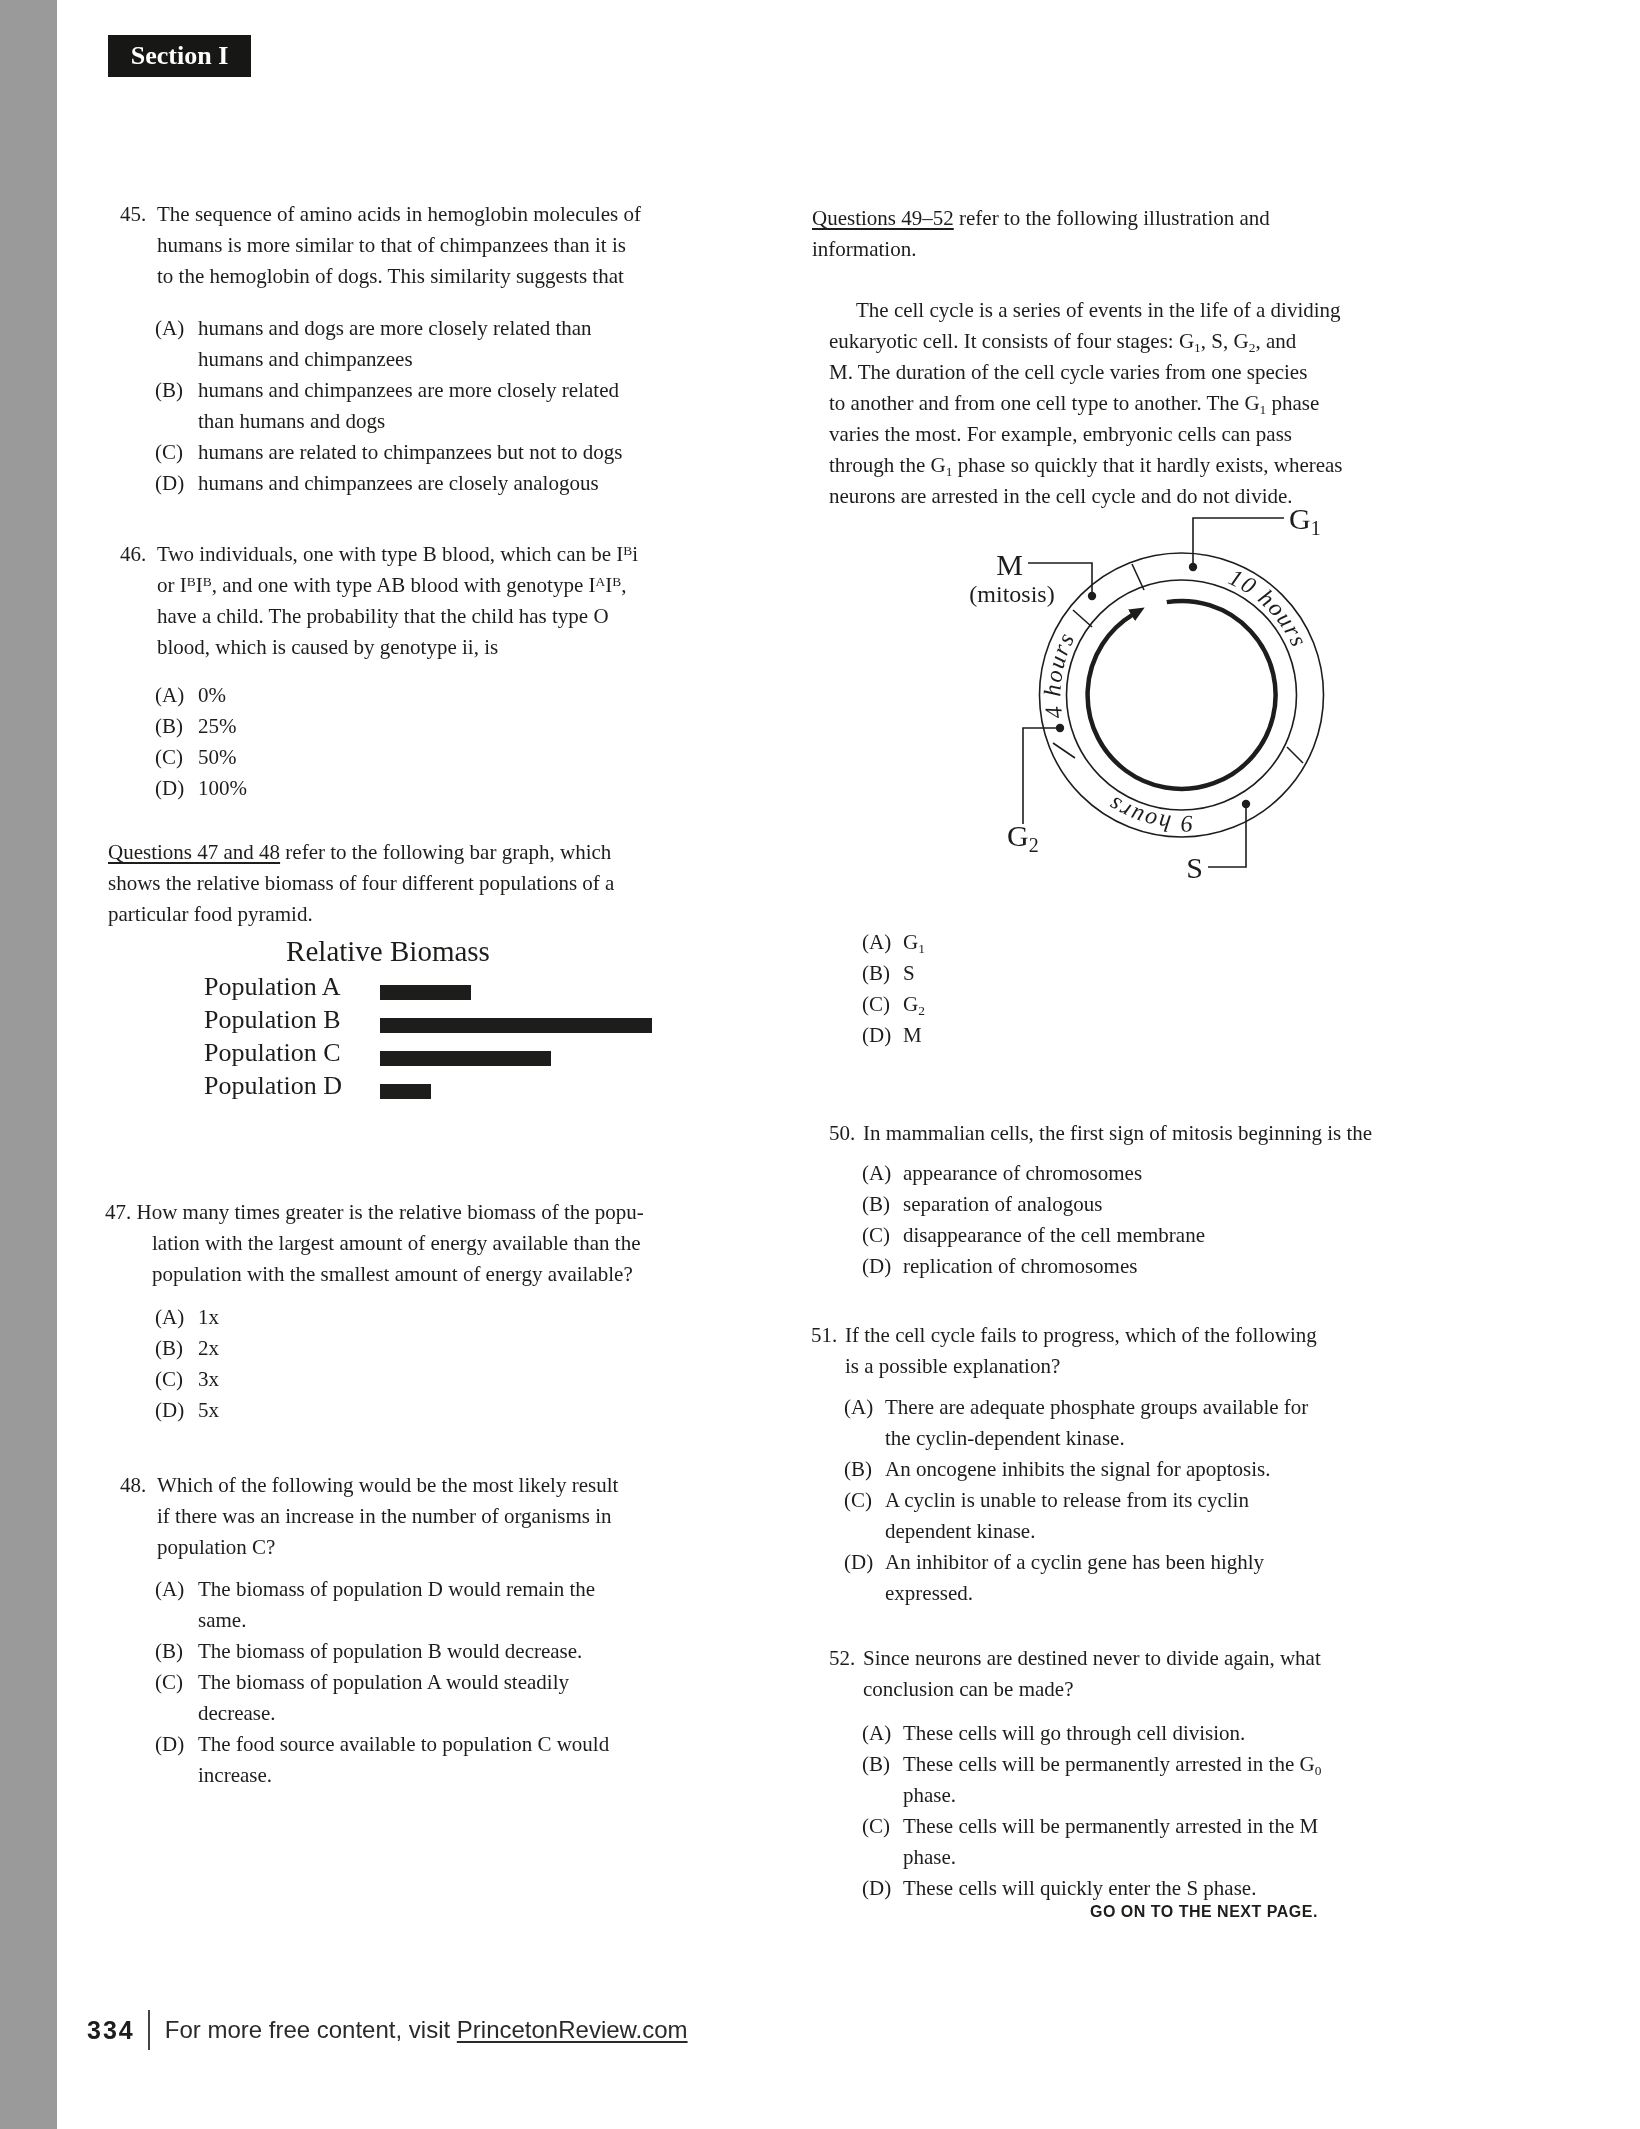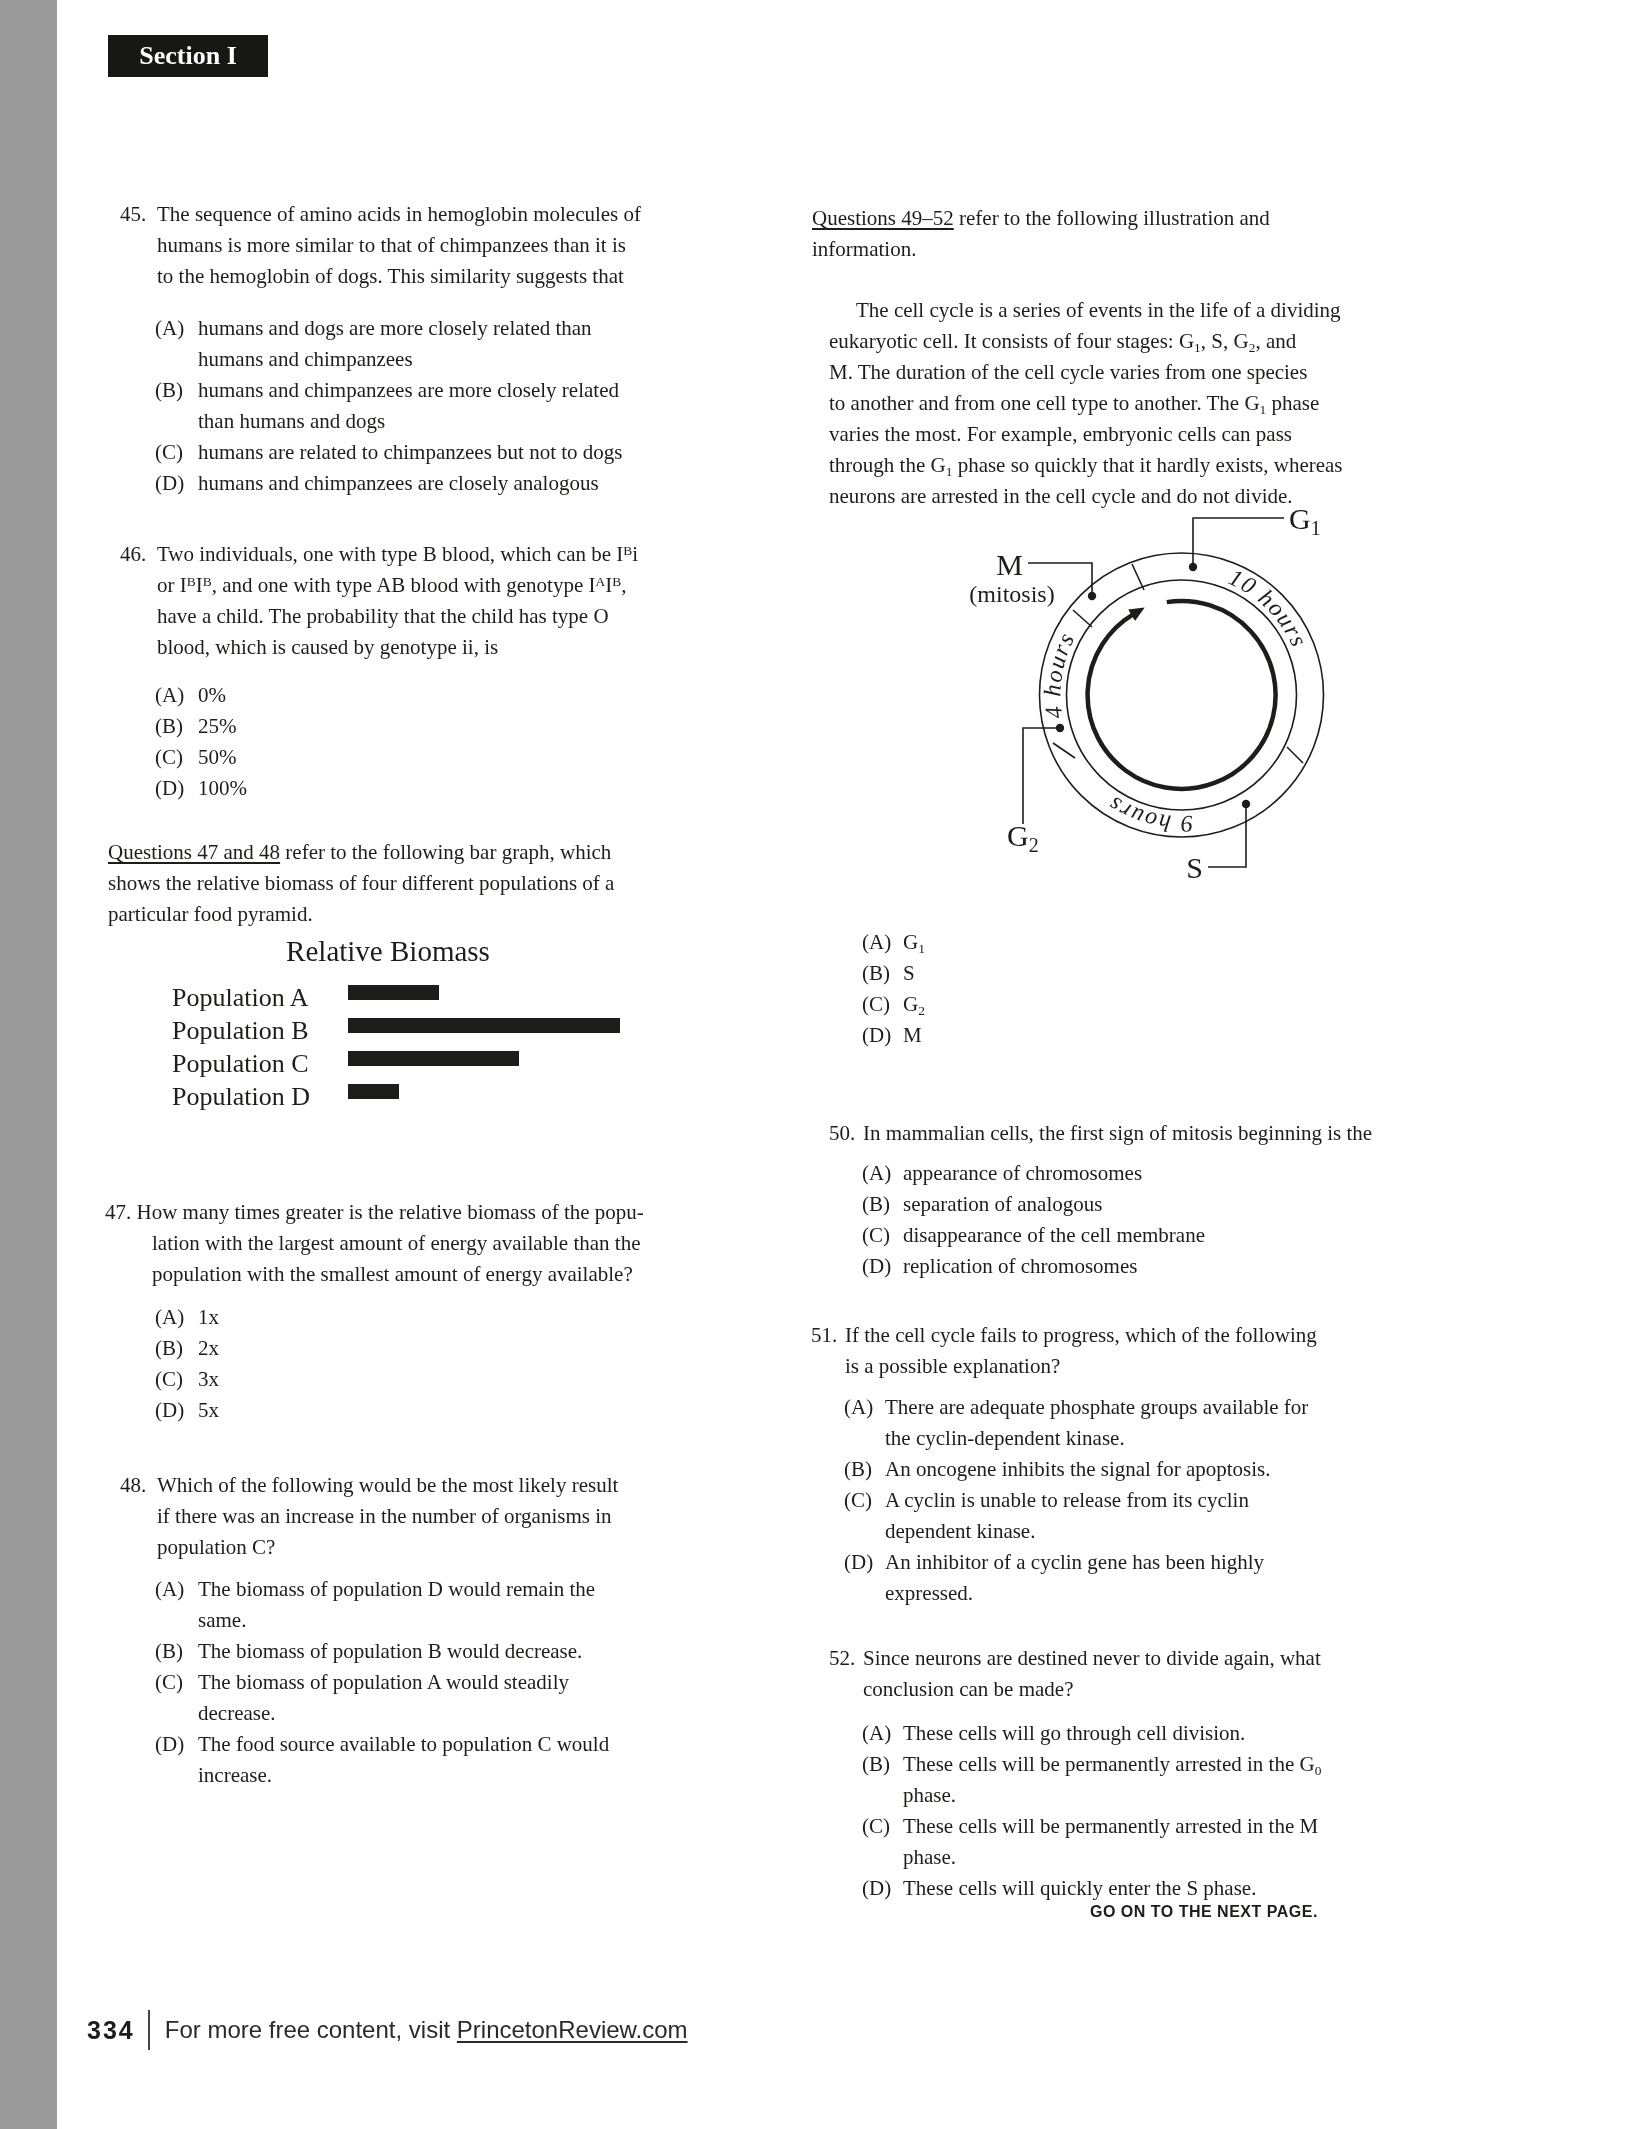--- a/index.html
+++ b/index.html
@@ -1,19 +1,19 @@
 <!DOCTYPE html>
 <html><head>
 <meta charset="utf-8">
 <style>
   html,body{margin:0;padding:0;background:#e8e8e8;}
   .page{position:relative;width:1640px;height:2129px;background:#ffffff;overflow:hidden;
         font-family:"Liberation Serif","DejaVu Serif",serif;color:#1d1d1b;}
   .strip{position:absolute;left:0;top:0;width:57px;height:2129px;background:#9a9a9a;}
-  .section-box{position:absolute;left:108px;top:35px;width:160px;height:42px;background:#171715;
+  .section-box{position:absolute;left:108px;top:35px;width:143px;height:42px;background:#171715;
         color:#ffffff;font-weight:bold;font-size:26px;display:flex;align-items:center;justify-content:center;}
   .block{position:absolute;font-size:21px;line-height:31px;margin-top:25px;}
   .qrow{display:flex;}
   .qnum{flex:0 0 47px;padding-left:10px;box-sizing:border-box;}
   .r .qnum{flex:0 0 45px;padding-left:11px;}
   .stem{flex:1;}
   .opts{margin-left:45px;}
   .r .opts{margin-left:44px;}
   .opt{display:flex;}
   .olet{flex:0 0 43px;}
@@ -22,21 +22,21 @@
   sup,sub{font-size:0.64em;line-height:0;position:relative;vertical-align:baseline;}
   sup{top:-0.42em;}
   sub{top:0.27em;}
   .u{text-decoration:underline;text-underline-offset:3px;}
   .hang47{padding-left:47px;text-indent:-47px;}
   .passage{text-indent:27px;}
   
   .chart-title{position:absolute;left:172px;top:936px;width:432px;text-align:center;
         font-size:29px;line-height:30px;}
   .chart{position:absolute;left:172px;top:985px;width:560px;}
-  .crow{display:flex;align-items:flex-start;height:15px;margin-bottom:18px;}
+  .crow{display:flex;align-items:flex-end;height:15px;margin-bottom:18px;margin-left:32px;}
   .clabel{flex:0 0 148px;font-size:26px;line-height:26px;white-space:nowrap;}
   .cbar{display:block;height:15px;background:#1d1d1b;margin-left:28px;}
   
   .diagram{position:absolute;left:940px;top:480px;width:480px;height:440px;}
   .diagram text{font-family:"Liberation Serif","DejaVu Serif",serif;fill:#1d1d1b;}
   .dline{stroke:#1d1d1b;stroke-width:1.6;fill:none;}
   .thick{stroke:#1d1d1b;stroke-width:4.5;fill:none;}
   .dot{fill:#1d1d1b;}
   .hours{font-style:italic;font-size:24px;letter-spacing:1.5px;}
   .phaselabel{font-size:30px;}

